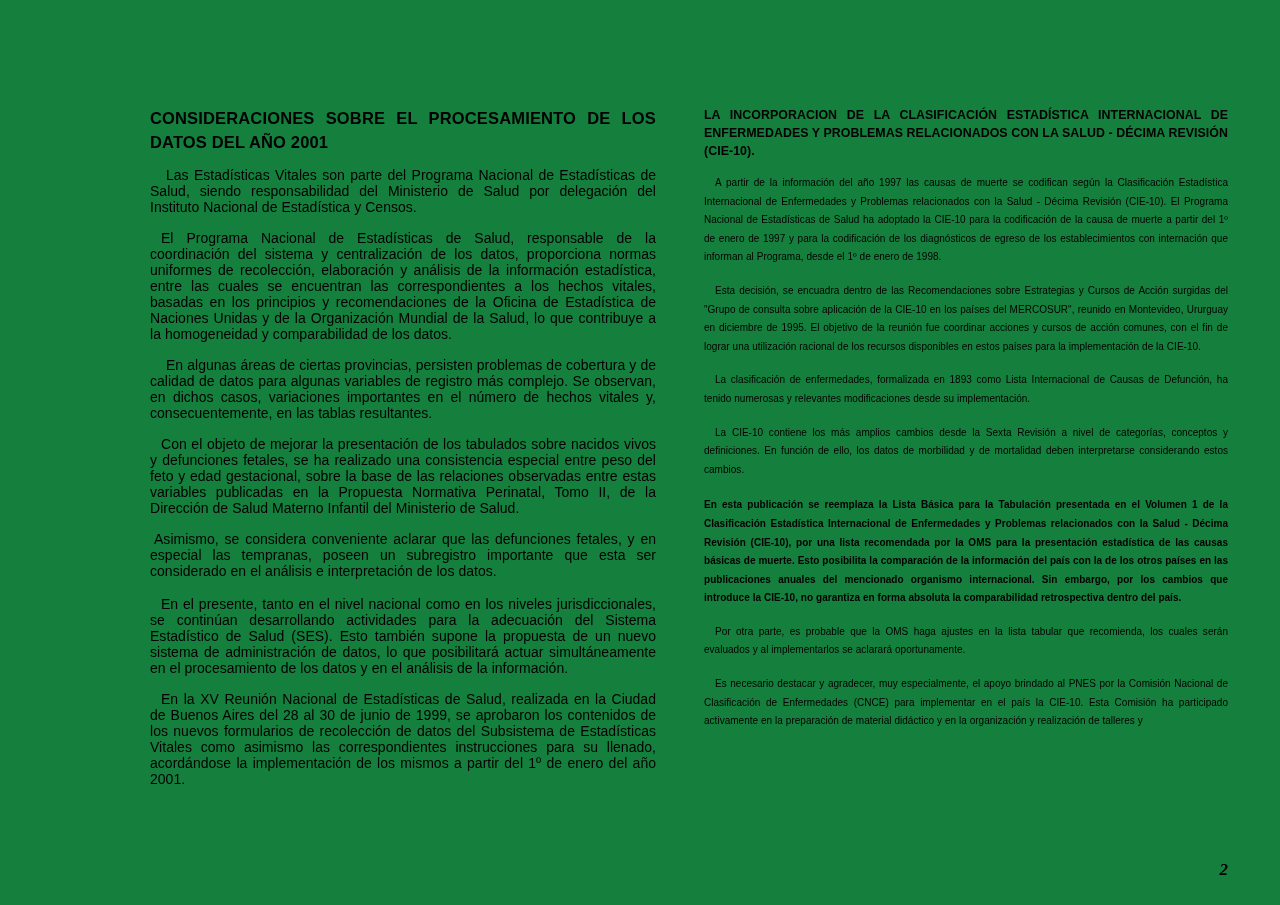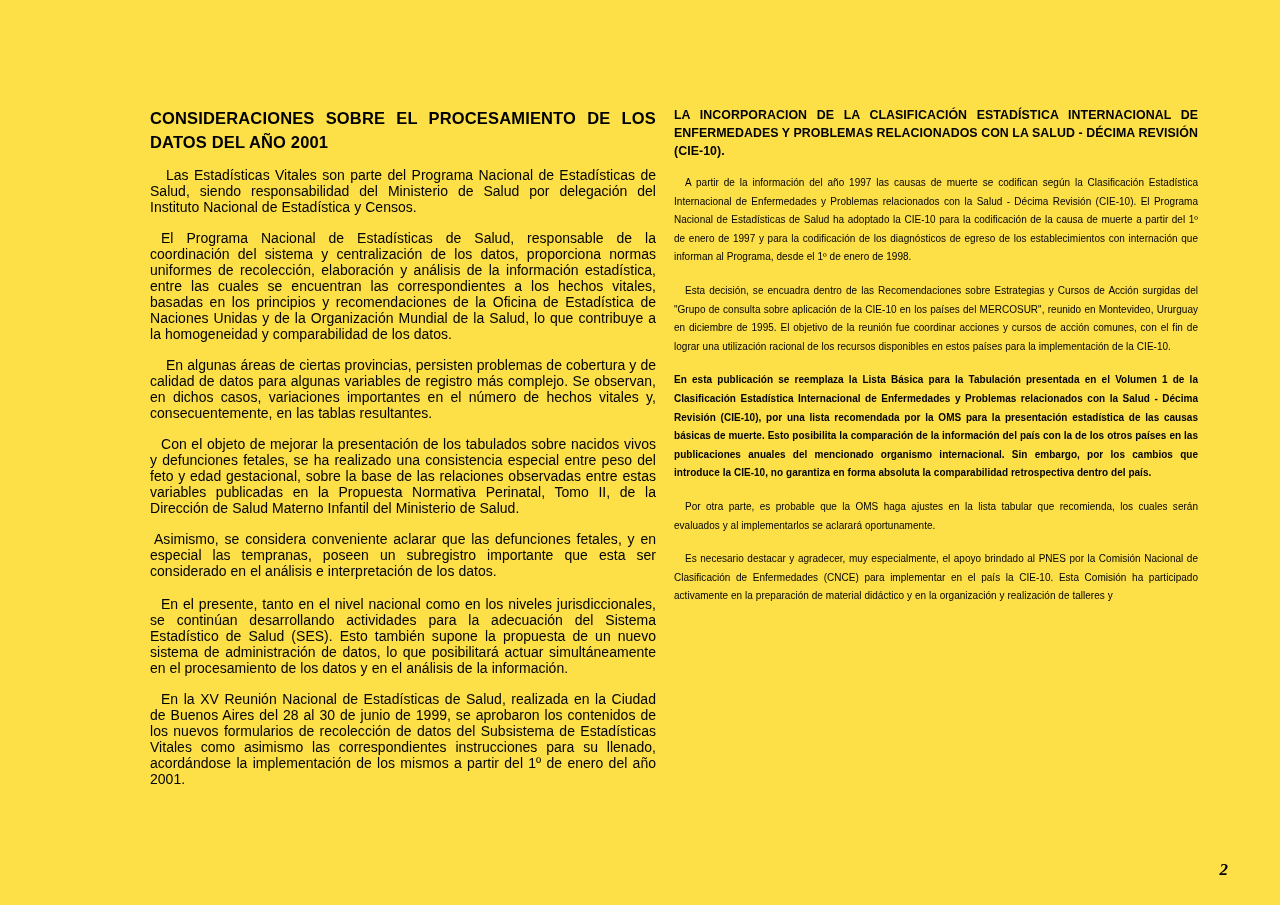--- a/index.html
+++ b/index.html
@@ -16,21 +16,21 @@
     position: relative;
     overflow: hidden;
   }
 
   .page {
     position: absolute;
     left: 0;
     top: 0;
     width: 1280px;
     height: 905px;
-    background: #fde047;
+    background: #15803d;
   }
 
   .columns {
     position: absolute;
     left: 150px;
     top: 106px;
     width: 1078px;
     height: 760px;
   }
 
@@ -38,21 +38,21 @@
     position: absolute;
     top: 0;
   }
 
   .col-left {
     left: 0;
     width: 506px;
   }
 
   .col-right {
-    left: 524px;
+    left: 554px;
     width: 524px;
   }
 
   
   .doc-title {
     font-size: 16.5px;
     font-weight: bold;
     line-height: 24px;
     text-align: justify;
     text-align-last: left;
@@ -128,21 +128,23 @@
       <p class="para indent-md">En la XV Reunión Nacional de Estadísticas de Salud, realizada en la Ciudad de Buenos Aires del 28 al 30 de junio de 1999, se aprobaron los contenidos de los nuevos formularios de recolección de datos del Subsistema de Estadísticas Vitales como asimismo las correspondientes instrucciones para su llenado, acordándose la implementación de los mismos a partir del 1º de enero del año 2001.</p>
     </div>
 
     <div class="col col-right">
       <h2 class="section-heading">LA INCORPORACION DE LA CLASIFICACIÓN ESTADÍSTICA INTERNACIONAL DE ENFERMEDADES Y PROBLEMAS RELACIONADOS CON LA SALUD - DÉCIMA REVISIÓN (CIE-10).</h2>
 
       <p class="para indent-md">A partir de la información del año 1997 las causas de muerte se codifican según la Clasificación Estadística Internacional de Enfermedades y Problemas relacionados con la Salud - Décima Revisión (CIE-10). El Programa Nacional de Estadísticas de Salud ha adoptado la CIE-10 para la codificación de la causa de muerte a partir del 1º de enero de 1997 y para la codificación de los diagnósticos de egreso de los establecimientos con internación que informan al Programa, desde el 1º de enero de 1998.</p>
 
       <p class="para indent-md">Esta decisión, se encuadra dentro de las Recomendaciones sobre Estrategias y Cursos de Acción surgidas del "Grupo de consulta sobre aplicación de la CIE-10 en los países del MERCOSUR", reunido en Montevideo, Ururguay  en diciembre de 1995. El objetivo de la reunión fue coordinar acciones y cursos de acción comunes, con el fin de lograr una utilización racional de los recursos disponibles en estos países para la implementación de la CIE-10.</p>
 
+      <p class="para indent-md">La clasificación de enfermedades, formalizada en 1893 como Lista Internacional de Causas de Defunción, ha tenido numerosas y relevantes modificaciones desde su implementación.</p>
 
+      <p class="para indent-md gap-lg">La CIE-10 contiene los más amplios cambios desde la Sexta Revisión a nivel de categorías, conceptos y definiciones. En función de ello, los datos de morbilidad  y de mortalidad deben interpretarse considerando estos cambios.</p>
 
       <p class="para indent-none">En esta publicación se reemplaza la Lista Básica para la Tabulación presentada en el Volumen 1 de la Clasificación Estadística Internacional de Enfermedades y Problemas relacionados con la Salud - Décima Revisión (CIE-10), por una lista recomendada por la OMS para la presentación estadística de las causas básicas de muerte. Esto posibilita la comparación de la información del país con la de los otros países en las publicaciones anuales del mencionado organismo internacional. Sin embargo, por los cambios que introduce la CIE-10, no garantiza en forma absoluta la comparabilidad retrospectiva dentro del país.</p>
 
       <p class="para indent-md">Por otra parte, es probable que la OMS haga ajustes en la lista tabular que recomienda, los cuales serán evaluados y al implementarlos se aclarará oportunamente.</p>
 
       <p class="para indent-md">Es necesario destacar y agradecer, muy especialmente, el apoyo brindado al PNES por la Comisión Nacional de Clasificación de Enfermedades (CNCE) para implementar en el país la CIE-10. Esta Comisión ha participado activamente en la preparación de material didáctico y en la organización y realización de talleres y</p>
     </div>
 
   </div>
 

